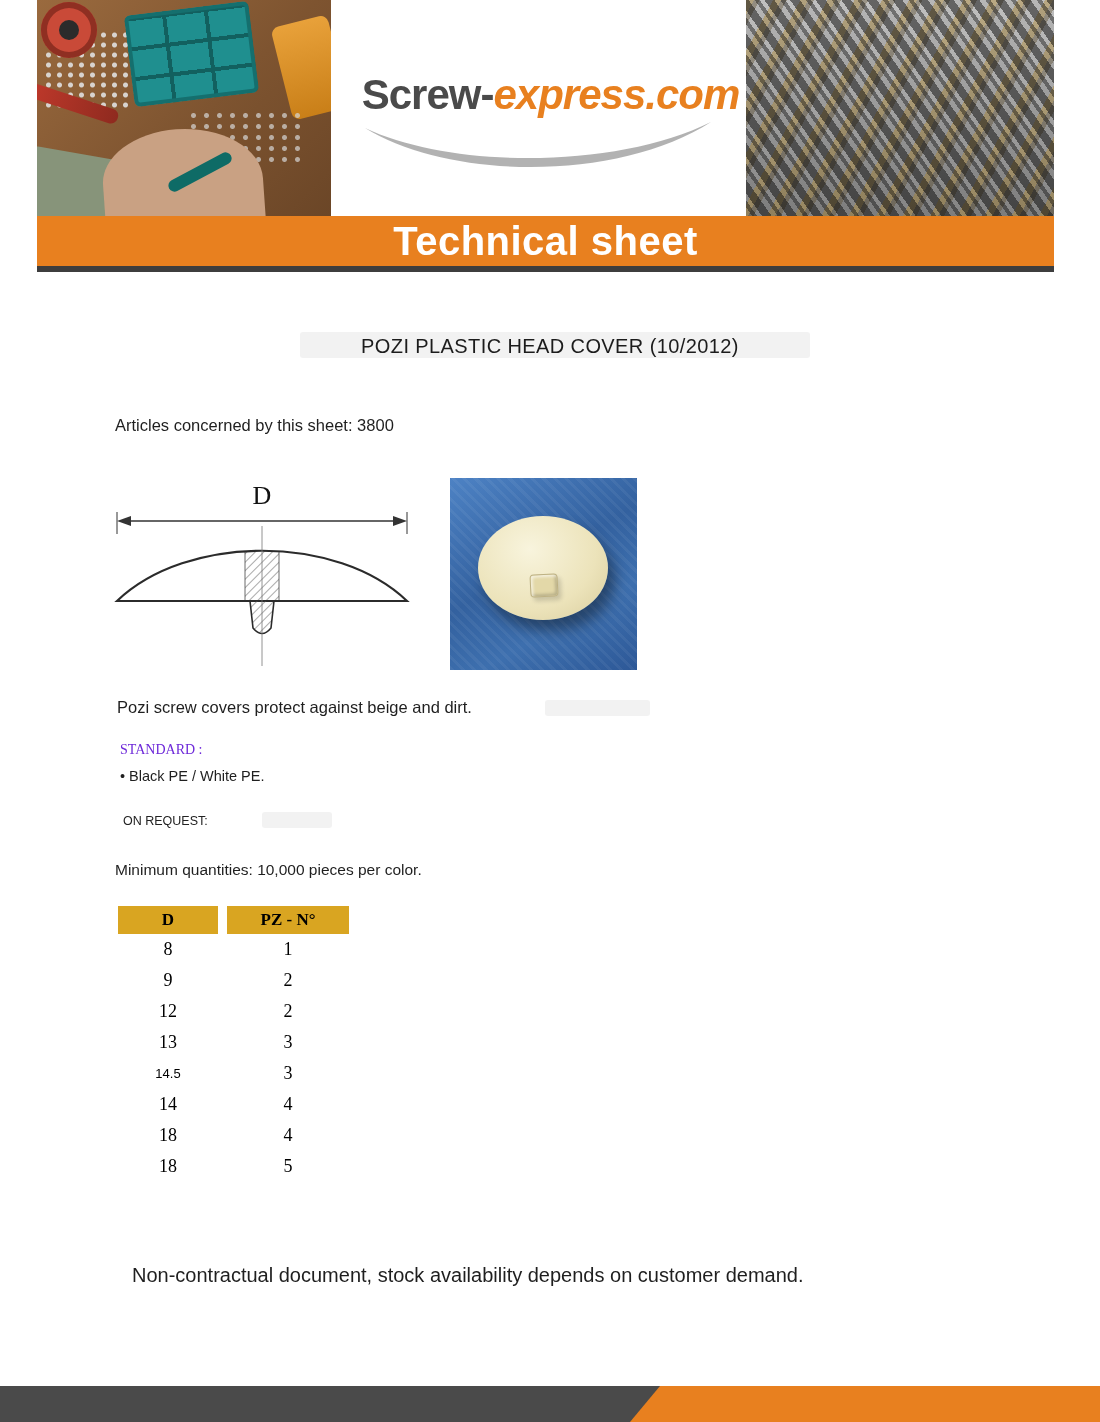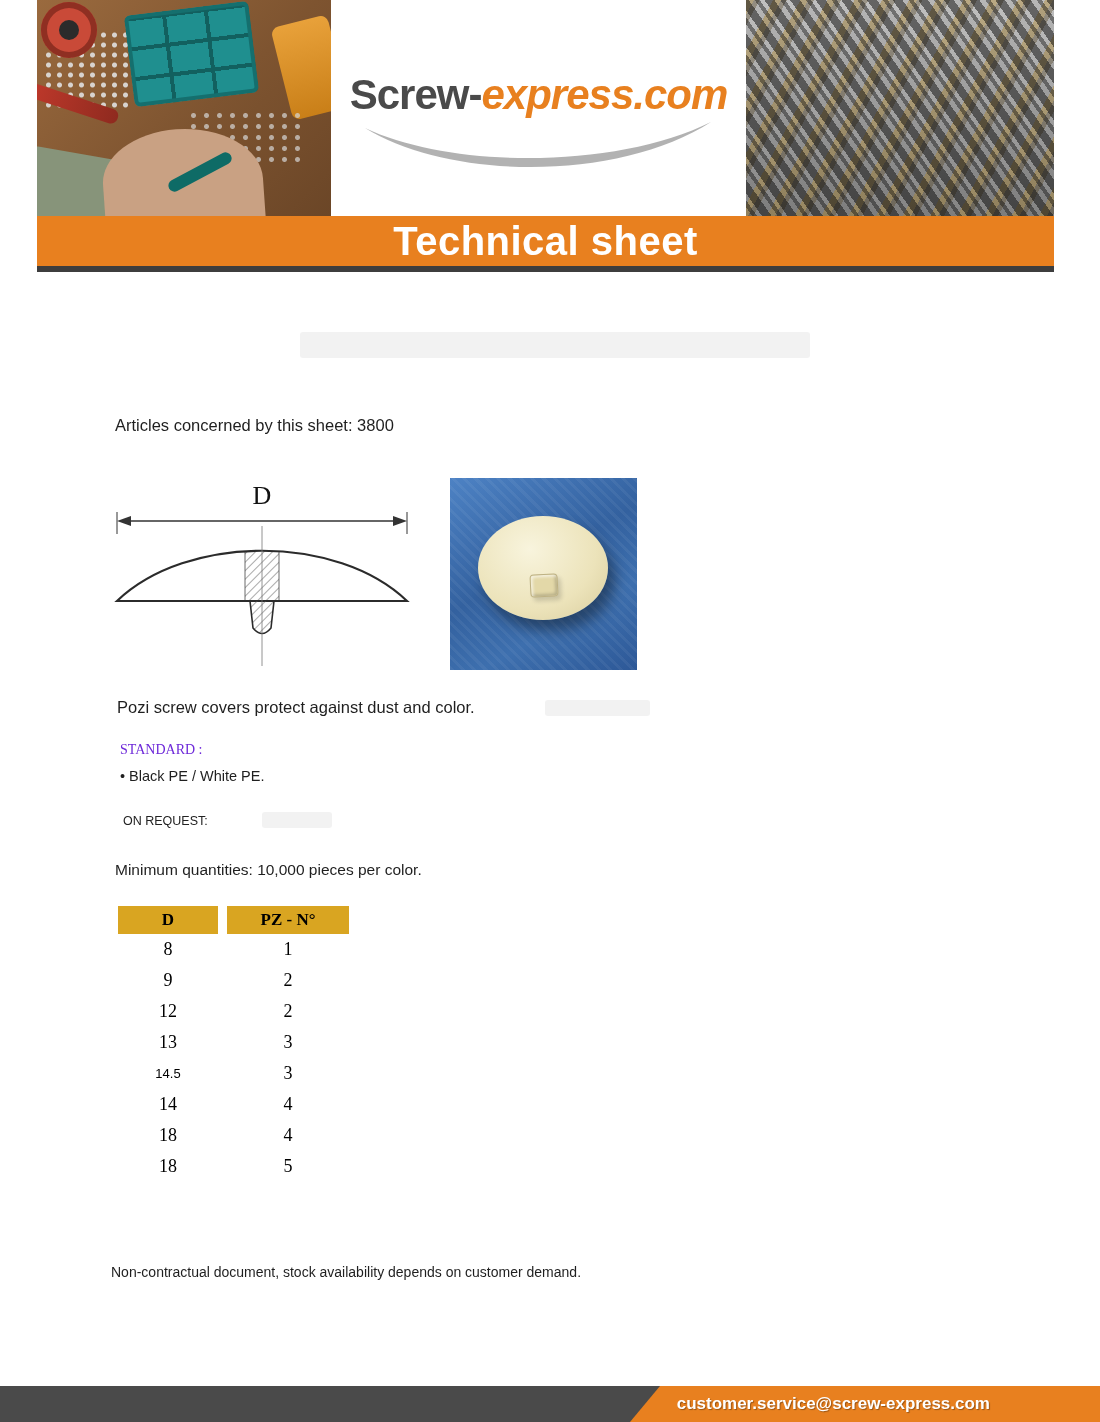--- a/index.html
+++ b/index.html
@@ -25,21 +25,21 @@
            background-image:radial-gradient(circle 3px,#d6d6d6 2px,transparent 3px);background-size:13px 11px;opacity:.7;}
   .pl-tape{left:4px;top:2px;width:56px;height:56px;background:#c94a38;border-radius:50%;box-shadow:inset 0 0 0 6px #8f2f22;}
   .pl-tape::after{content:"";position:absolute;left:18px;top:18px;width:20px;height:20px;border-radius:50%;background:#2b2b2b;}
   .pl-tool-red{left:-12px;top:96px;width:95px;height:15px;background:linear-gradient(90deg,#c0392b,#8f2a1f);transform:rotate(18deg);border-radius:7px;}
   .pl-flash{right:-8px;top:20px;width:58px;height:95px;background:linear-gradient(180deg,#e8a13a,#c97f18);transform:rotate(-14deg);border-radius:8px;}
   .pl-hand{left:66px;bottom:-18px;width:160px;height:105px;background:#c9a183;border-radius:48% 52% 0 0;transform:rotate(-4deg);}
   .pl-sleeve{left:-14px;bottom:-8px;width:110px;height:70px;background:#87947a;transform:rotate(10deg);border-radius:10px;}
   .pl-plier{left:128px;bottom:38px;width:70px;height:12px;background:#0e6b66;transform:rotate(-28deg);border-radius:6px;}
 
   .logo-area{position:absolute;left:331px;top:0;width:415px;height:216px;}
-  .logo{position:absolute;left:0;top:72px;width:100%;text-align:center;font-size:42px;line-height:46px;white-space:nowrap;}
+  .logo{position:absolute;left:0;top:72px;width:100%;text-align:center;font-size:42px;line-height:46px;white-space:nowrap;padding-left:12px;}
   .logo .dark{font-weight:bold;color:#4a4a4a;letter-spacing:-1px;}
   .logo .orange{font-weight:bold;font-style:italic;color:#e8801f;letter-spacing:-1px;}
   .swoosh{position:absolute;left:28px;top:118px;}
 
   .banner{position:absolute;left:37px;top:216px;width:1017px;height:50px;background:#e8801f;}
   .banner-title{width:100%;text-align:center;color:#ffffff;font-weight:bold;font-size:40px;line-height:50px;letter-spacing:.5px;}
   .banner-strip{position:absolute;left:37px;top:266px;width:1017px;height:6px;background:#3d3d3d;}
 
   
   .ref{position:absolute;left:0;top:280px;width:1100px;text-align:center;
@@ -66,21 +66,21 @@
   .onrequest-item{position:absolute;left:117px;top:839px;font-size:15.5px;}
   .onrequest-item2{position:absolute;left:115px;top:861px;font-size:15.5px;text-align:center;}
 
   .spec-table{position:absolute;left:118px;top:906px;display:grid;grid-template-columns:100px 122px;column-gap:9px;}
   .spec-table .th{background:#d9a521;height:28px;line-height:28px;text-align:center;
       font-family:"Liberation Serif","DejaVu Serif",serif;font-weight:bold;font-size:17px;color:#000;}
   .spec-table .td{height:31px;line-height:31px;text-align:center;
       font-family:"Liberation Serif","DejaVu Serif",serif;font-size:18px;color:#000;}
   .spec-table .td.small{font-family:"Liberation Sans",sans-serif;font-size:13px;}
 
-  .footnote{position:absolute;left:111px;top:1264px;font-size:14px;}
+  .footnote{position:absolute;left:132px;top:1264px;font-size:20px;}
 
   .wm{position:absolute;background:rgba(150,150,150,.12);border-radius:3px;}
   .wm1{left:300px;top:332px;width:510px;height:26px;}
   .wm2{left:545px;top:700px;width:105px;height:16px;}
   .wm3{left:262px;top:812px;width:70px;height:16px;}
 
   
   .footer{position:absolute;left:0;top:1386px;width:1100px;height:36px;background:#4a4a4a;}
   .footer-orange{position:absolute;right:0;top:0;width:470px;height:36px;background:#e8801f;
       clip-path:polygon(30px 0,100% 0,100% 100%,0 100%);}
@@ -114,20 +114,21 @@
   </div>
 
   <div class="photo photo-right"></div>
 
   <div class="banner">
     <div class="banner-title">Technical sheet</div>
   </div>
   <div class="banner-strip"></div>
 
   <div class="wm wm1"></div>
+  <div class="doc-title">POZI PLASTIC HEAD COVER (10/2012)</div>
   <div class="articles">Articles concerned by this sheet: 3800</div>
 
   <svg class="drawing" width="300" height="198" viewBox="0 0 300 198">
     <defs>
       <pattern id="hatch" patternUnits="userSpaceOnUse" width="6" height="6" patternTransform="rotate(45)">
         <line x1="0" y1="0" x2="0" y2="6" stroke="#555" stroke-width="1"></line>
       </pattern>
       <clipPath id="domeclip">
         <path d="M5,127 C75,60 225,60 295,127 Z"></path>
       </clipPath>
@@ -149,21 +150,21 @@
     <path d="M138,127 L141,154 Q150,165 159,154 L162,127" fill="url(#hatch)" stroke="#2b2b2b" stroke-width="1.6"></path>
 
     <line x1="150" y1="52" x2="150" y2="192" stroke="#777" stroke-width="0.8"></line>
   </svg>
 
   <div class="cap-photo">
     <div class="cap-ellipse"></div>
     <div class="cap-stub"></div>
   </div>
 
-  <div class="description">Pozi screw covers protect against dust and color.</div>
+  <div class="description">Pozi screw covers protect against beige and dirt.</div>
   <div class="wm wm2"></div>
   <div class="standard-heading">STANDARD :</div>
   <div class="standard-item">• Black PE / White PE.</div>
   <div class="wm wm3"></div>
   <div class="onrequest-heading">ON REQUEST:</div>
   <div class="onrequest-item2">Minimum quantities: 10,000 pieces per color.</div>
 
   <div class="spec-table">
     <div class="th">D</div>
     <div class="th">PZ - N°</div>
@@ -190,16 +191,15 @@
     <div class="td">4</div>
 
     <div class="td">18</div>
     <div class="td">5</div>
   </div>
 
   <div class="footnote">Non-contractual document, stock availability depends on customer demand.</div>
 
   <div class="footer">
     <div class="footer-orange"></div>
-    <a class="footer-email" href="#">customer.service@screw-express.com</a>
   </div>
 
 </div>
 
 </body></html>

